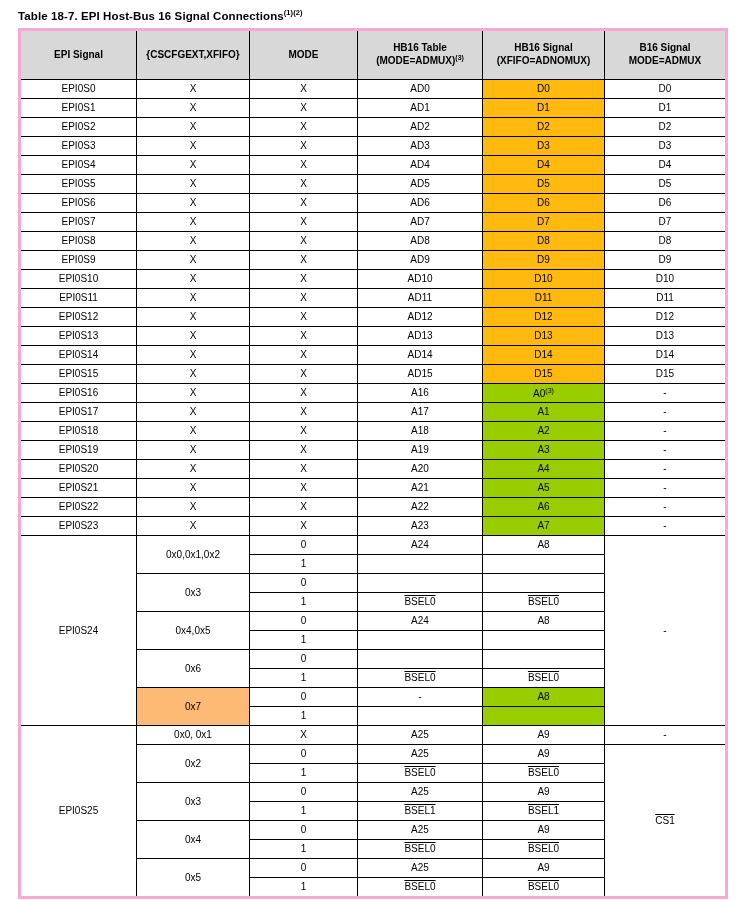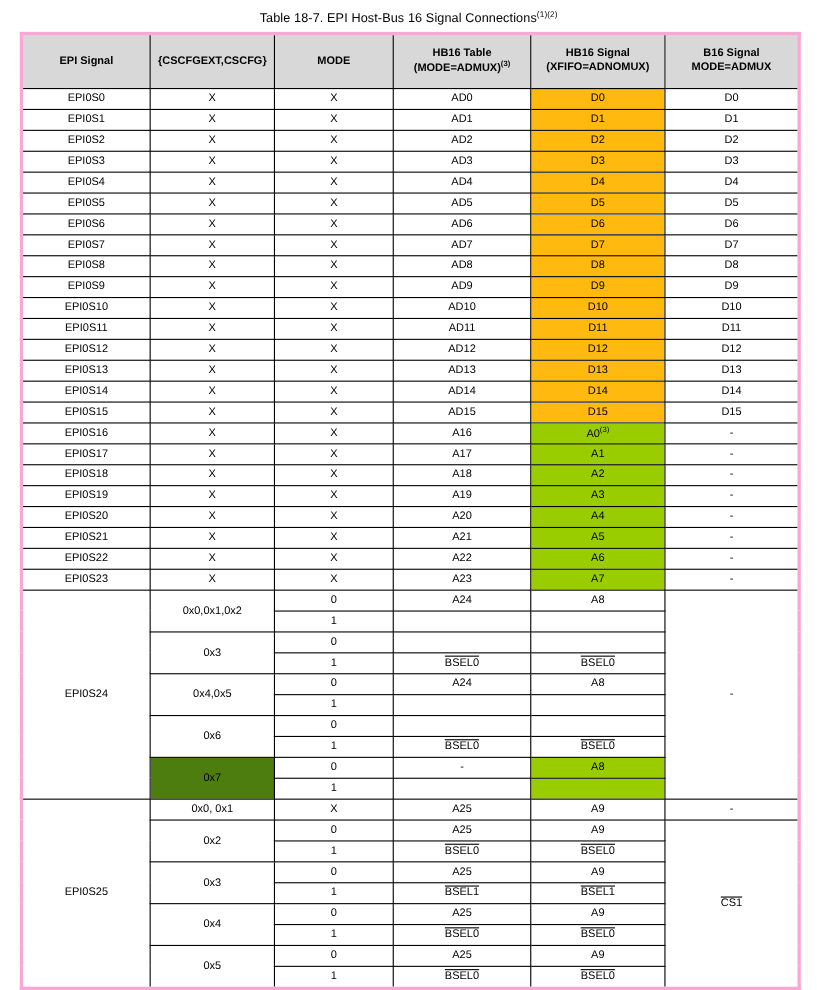--- a/index.html
+++ b/index.html
@@ -15,23 +15,23 @@
     overflow: hidden;
   }
   .page {
     width: 743px;
     height: 900px;
     position: relative;
     box-sizing: border-box;
     padding: 6px 18px 0 18px;
   }
   .caption {
-    text-align: center;
+    text-align: left;
     font-size: 11.5px;
-    font-weight: normal;
+    font-weight: bold;
     margin: 2px 0 6px 0;
     letter-spacing: 0.1px;
   }
   .caption sup {
     font-size: 7.5px;
     vertical-align: super;
   }
   table.epi {
     border-collapse: collapse;
     table-layout: fixed;
@@ -60,21 +60,21 @@
   thead th sup {
     font-size: 7px;
     vertical-align: super;
   }
   td sup {
     font-size: 7px;
     vertical-align: super;
   }
   .c-amber { background: #ffb90f; }
   .c-green { background: #9acd00; }
-  .c-grey  { background: #4d7c0f; }
+  .c-grey  { background: #fdba74; }
   .ovl { text-decoration: overline; }
   .col1 { width: 117px; }
   .col2 { width: 113px; }
   .col3 { width: 108px; }
   .col4 { width: 125px; }
   .col5 { width: 122px; }
   .col6 { width: 122px; }
 </style>
 </head>
 <body>
@@ -90,21 +90,21 @@
       <col class="col1">
         <col class="col2">
         <col class="col3">
         <col class="col4">
         <col class="col5">
         <col class="col6">
     </colgroup>
     <thead>
       <tr>
         <th><span>EPI Signal</span></th>
-        <th><span>{CSCFGEXT,CSCFG}</span></th>
+        <th><span>{CSCFGEXT,XFIFO}</span></th>
         <th><span>MODE</span></th>
         <th><span>HB16 Table (MODE=ADMUX)</span><sup>(3)</sup></th>
         <th><span>HB16 Signal (XFIFO=ADNOMUX)</span></th>
         <th><span>B16 Signal MODE=ADMUX</span></th>
       </tr>
     </thead>
     <tbody id="tbody">
         <tr>
           <td>EPI0S0</td>
           <td>X</td>

